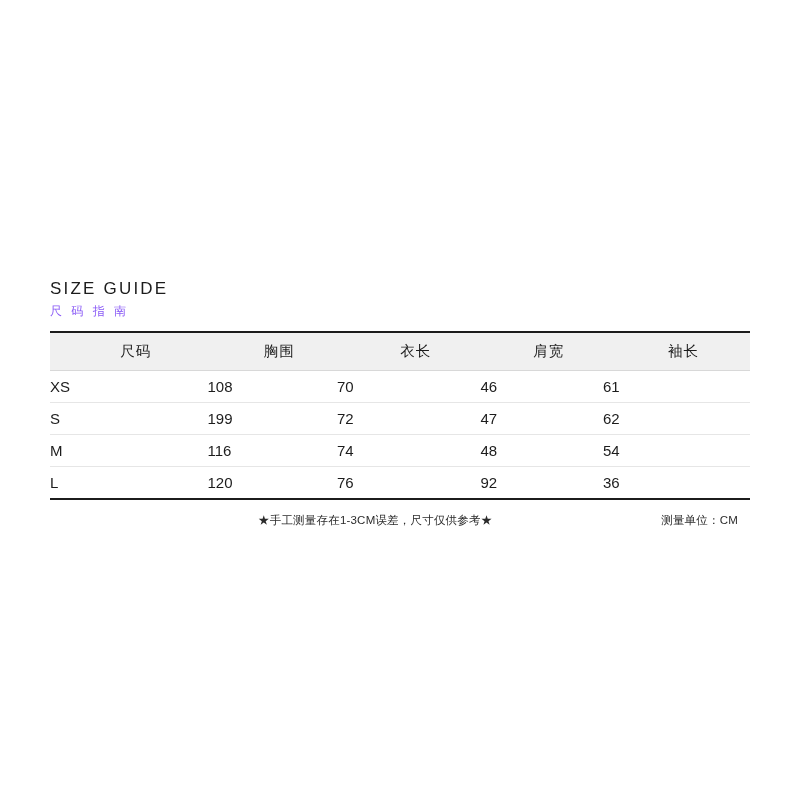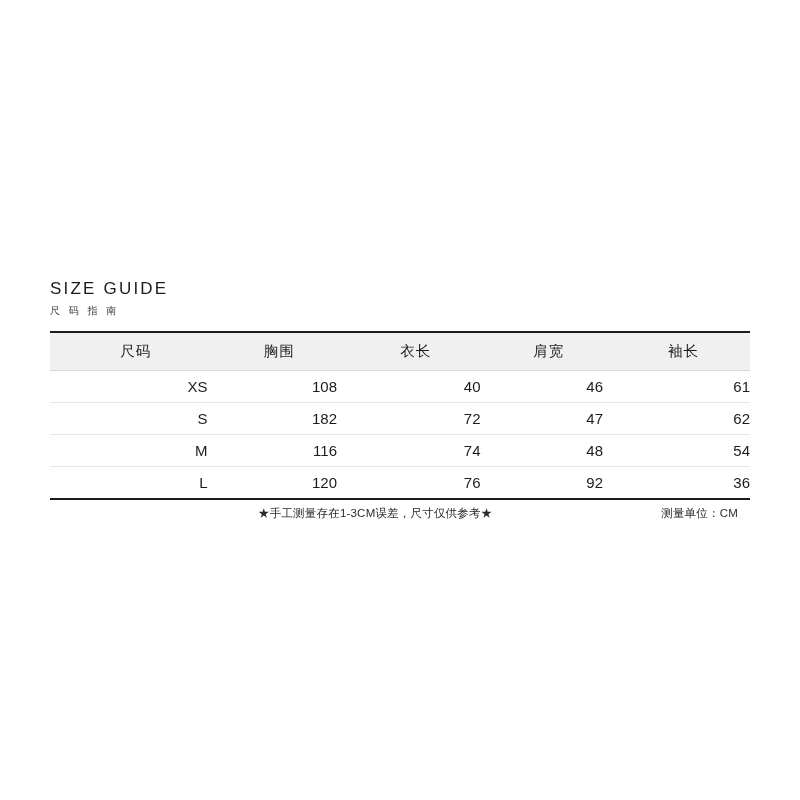--- a/index.html
+++ b/index.html
@@ -34,23 +34,23 @@
     margin-bottom: 10px;
   }
   .title-main {
     font-size: 17px;
     letter-spacing: 2.2px;
     color: #1c1c1c;
     font-weight: 400;
     line-height: 22px;
   }
   .title-sub {
-    font-size: 10px;
+    font-size: 12px;
     letter-spacing: 3px;
-    color: #404040;
+    color: #8b5cf6;
     font-weight: 400;
     line-height: 20px;
     margin-top: 1px;
   }
 
   table.size-table {
     width: 700px;
     border-collapse: collapse;
     table-layout: fixed;
   }
@@ -68,38 +68,38 @@
     letter-spacing: 1px;
     border-top: 2px solid #1c1c1c;
     border-bottom: 1px solid #d8d8d8;
   }
 
   table.size-table tbody td {
     font-size: 15px;
     font-weight: 400;
     color: #1c1c1c;
     padding: 7px 0 7px 0;
-    text-align: right;
+    text-align: left;
     border-bottom: 1px solid #e6e6e6;
   }
   table.size-table tbody tr:last-child td {
     border-bottom: 2px solid #1c1c1c;
   }
 
   .col-size  { width: 22.5%; }
   .col-c2    { width: 18.5%; }
   .col-c3    { width: 20.5%; }
   .col-c4    { width: 17.5%; }
   .col-c5    { width: 21%; }
 
   .footnotes {
     position: relative;
     width: 700px;
     height: 24px;
-    margin-top: 6px;
+    margin-top: 13px;
   }
   .note-left {
     position: absolute;
     left: 208px;
     top: 0;
     font-size: 11.5px;
     color: #2b2b2b;
     letter-spacing: 0.2px;
     white-space: nowrap;
   }
@@ -138,27 +138,27 @@
           <th>胸围</th>
           <th>衣长</th>
           <th>肩宽</th>
           <th>袖长</th>
         </tr>
       </thead>
       <tbody>
         <tr>
           <td>XS</td>
           <td>108</td>
-          <td>40</td>
+          <td>70</td>
           <td>46</td>
           <td>61</td>
         </tr>
         <tr>
           <td>S</td>
-          <td>182</td>
+          <td>199</td>
           <td>72</td>
           <td>47</td>
           <td>62</td>
         </tr>
         <tr>
           <td>M</td>
           <td>116</td>
           <td>74</td>
           <td>48</td>
           <td>54</td>

